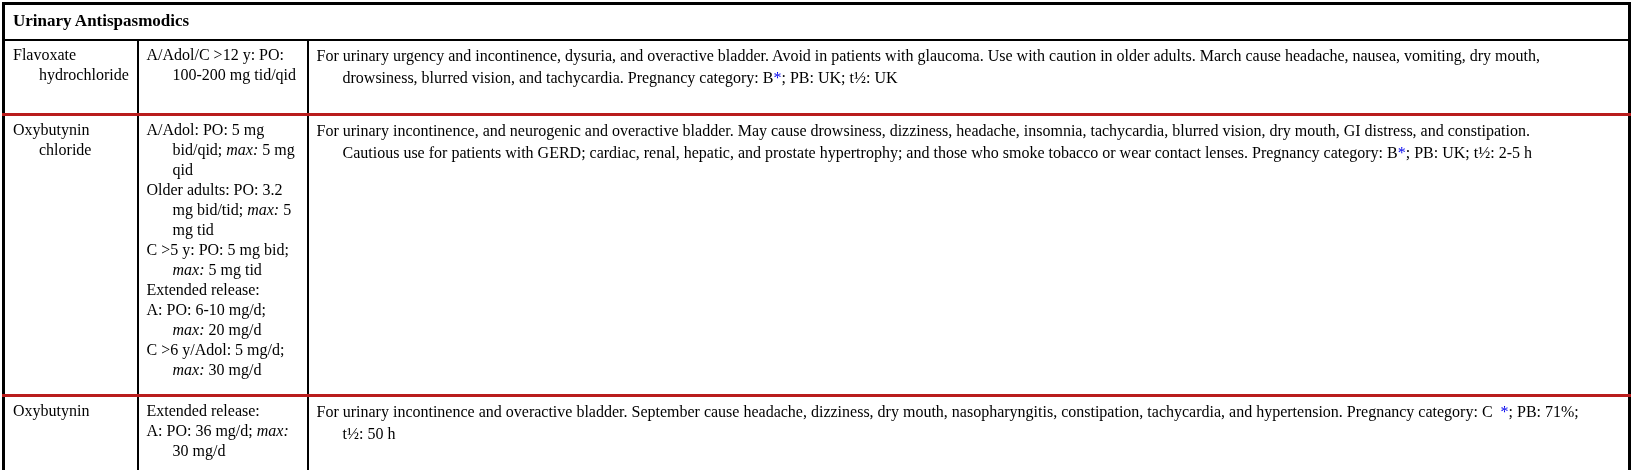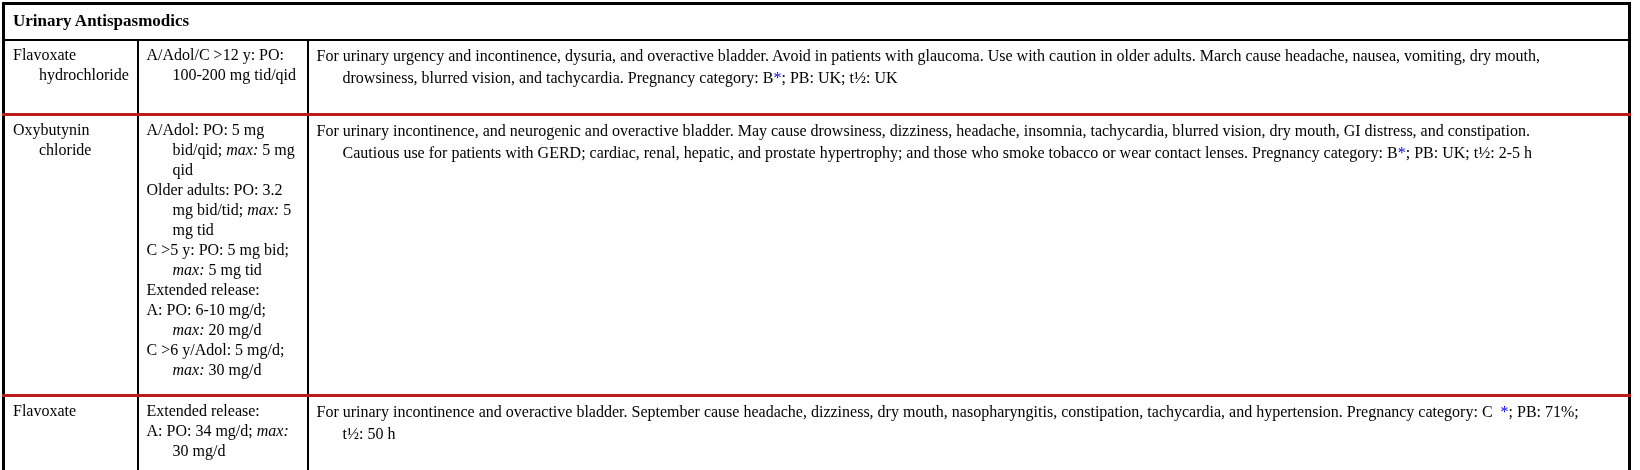--- a/index.html
+++ b/index.html
@@ -97,25 +97,25 @@
         <p class="hang"><span>A: PO: 6-10 mg/d; </span><em class="max">max:</em><span> 20 mg/d</span></p>
         <p class="hang"><span>C &gt;6 y/Adol: 5 mg/d; </span><em class="max">max:</em><span> 30 mg/d</span></p>
       </td>
       <td class="uses-cell">
         <p class="hang"><span>For urinary incontinence, and neurogenic and overactive bladder. May cause drowsiness, dizziness, headache, insomnia, tachycardia, blurred vision, dry mouth, GI distress, and constipation. Cautious use for patients with GERD; cardiac, renal, hepatic, and prostate hypertrophy; and those who smoke tobacco or wear contact lenses. Pregnancy category: B</span><span class="star">*</span><span>; PB: UK; t½: 2-5 h</span></p>
       </td>
     </tr>
 
     <tr class="r3 sep drug-row">
       <td class="drug-cell">
-        <p class="hang">Flavoxate</p>
+        <p class="hang">Oxybutynin</p>
       </td>
       <td class="dose-cell">
         <p class="hang"><span>Extended release:</span></p>
-        <p class="hang"><span>A: PO: 34 mg/d; </span><em class="max">max:</em><span> 30 mg/d</span></p>
+        <p class="hang"><span>A: PO: 36 mg/d; </span><em class="max">max:</em><span> 30 mg/d</span></p>
       </td>
       <td class="uses-cell">
         <p class="hang"><span>For urinary incontinence and overactive bladder. September cause headache, dizziness, dry mouth, nasopharyngitis, constipation, tachycardia, and hypertension. Pregnancy category: C </span><span class="star star-gap">*</span><span>; PB: 71%; t½: 50 h</span></p>
       </td>
     </tr>
   </tbody>
     </table>
 </div>
 
 </body></html>

